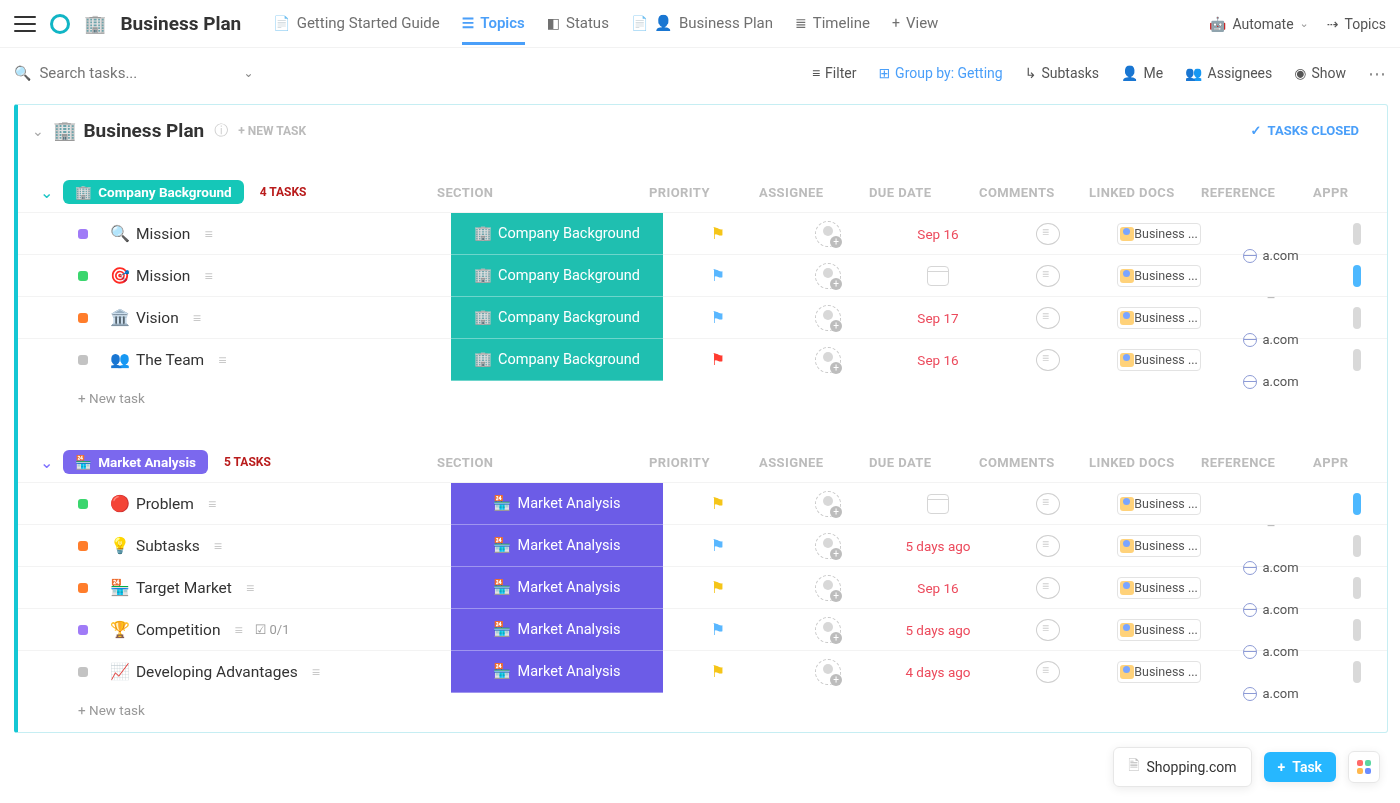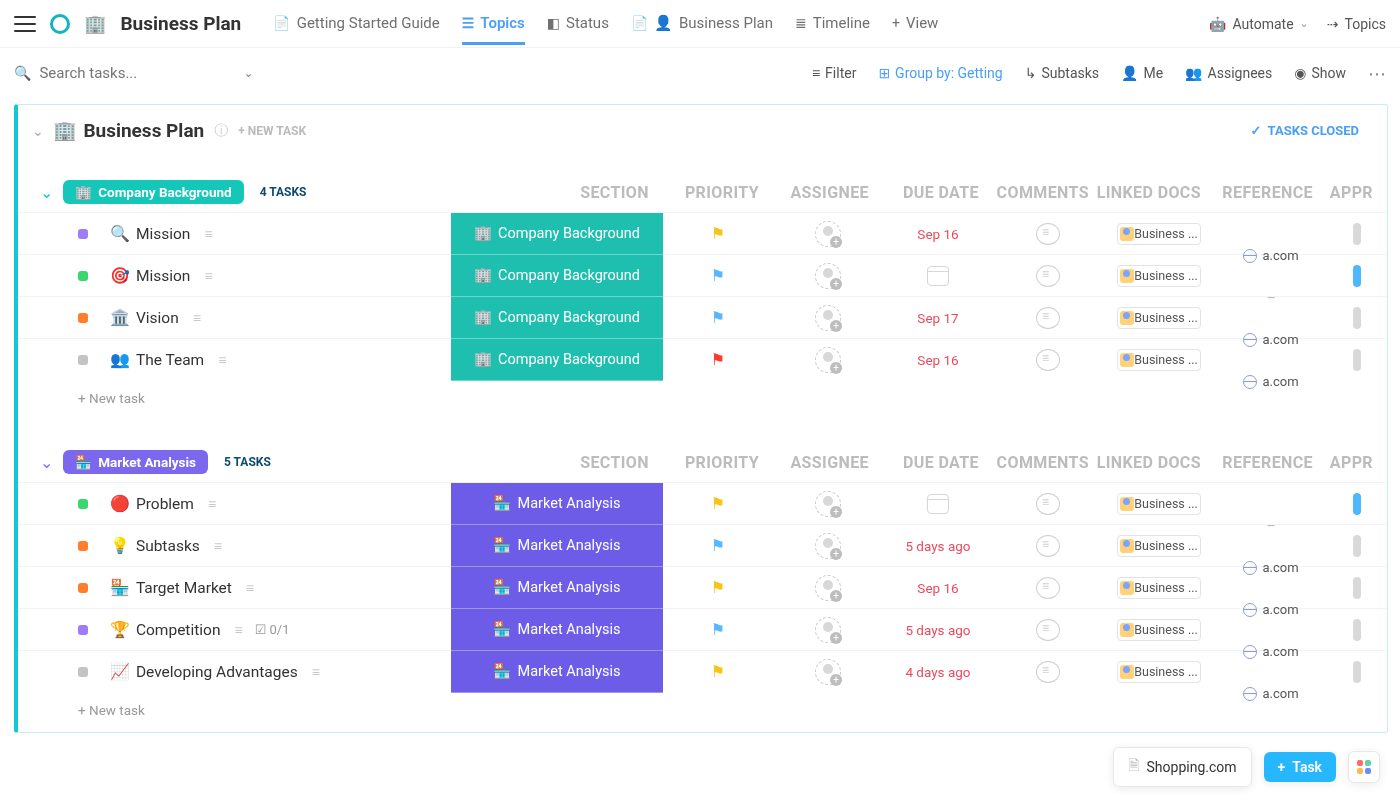--- a/index.html
+++ b/index.html
@@ -38,24 +38,24 @@
 .desc-block { margin: 16px 22px 0 40px; border-left: 4px solid #5b6bff; padding: 2px 0 2px 16px; color: #555; font-size: 16px; line-height: 1.7; }
 .desc-block b { font-weight: 700; }
 
 .group { margin-top: 38px; }
 .group-head { display: flex; align-items: center; gap: 10px; padding: 0 14px; position: relative; }
 .group-collapse { color: #7f72ff; font-size: 16px; cursor: pointer; margin-left: 8px; }
 .group-collapse.teal { color: #1fc6c6; }
 .group-chip { display: inline-flex; align-items: center; gap: 6px; padding: 4px 12px; border-radius: 6px; color: #fff; font-weight: 700; font-size: 13.5px; }
 .group-chip.teal { background: #15c7b8; }
 .group-chip.purple { background: #7b68ee; }
-.group-count { color: #0c4a6e; font-size: 12px; font-weight: 700; margin-left: 6px; }
+.group-count { color: #b91c1c; font-size: 12px; font-weight: 700; margin-left: 6px; }
 
 .col-heads { display: flex; align-items: center; margin-left: auto; }
-.col-heads .col { text-align: right; color: #bcbcbc; font-size: 16px; font-weight: 700; letter-spacing: 0.4px; }
+.col-heads .col { text-align: left; color: #bcbcbc; font-size: 13px; font-weight: 700; letter-spacing: 0.4px; }
 .col.section { width: 212px; }
 .col.priority { width: 110px; }
 .col.assignee { width: 110px; }
 .col.due { width: 110px; }
 .col.comments { width: 110px; }
 .col.docs { width: 112px; }
 .col.ref { width: 112px; }
 .col.appr { width: 60px; }
 
 .rows { margin-top: 8px; }

